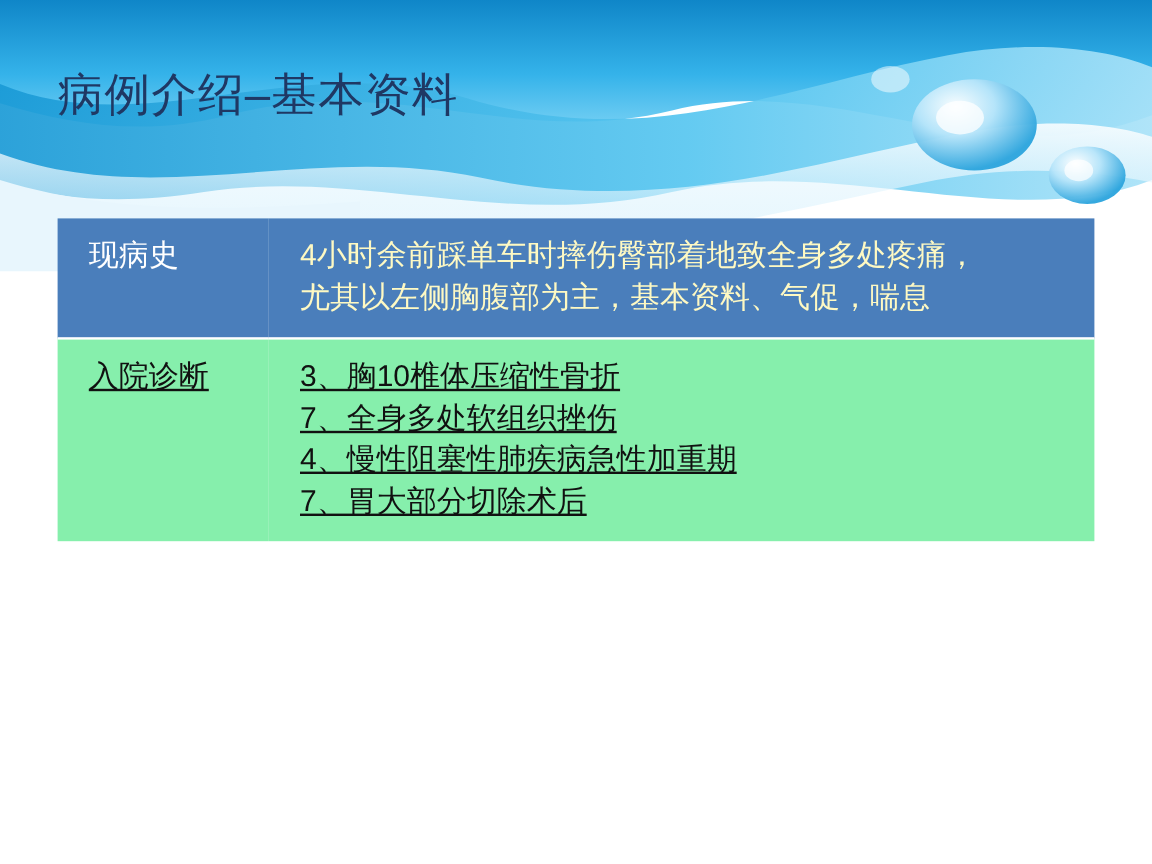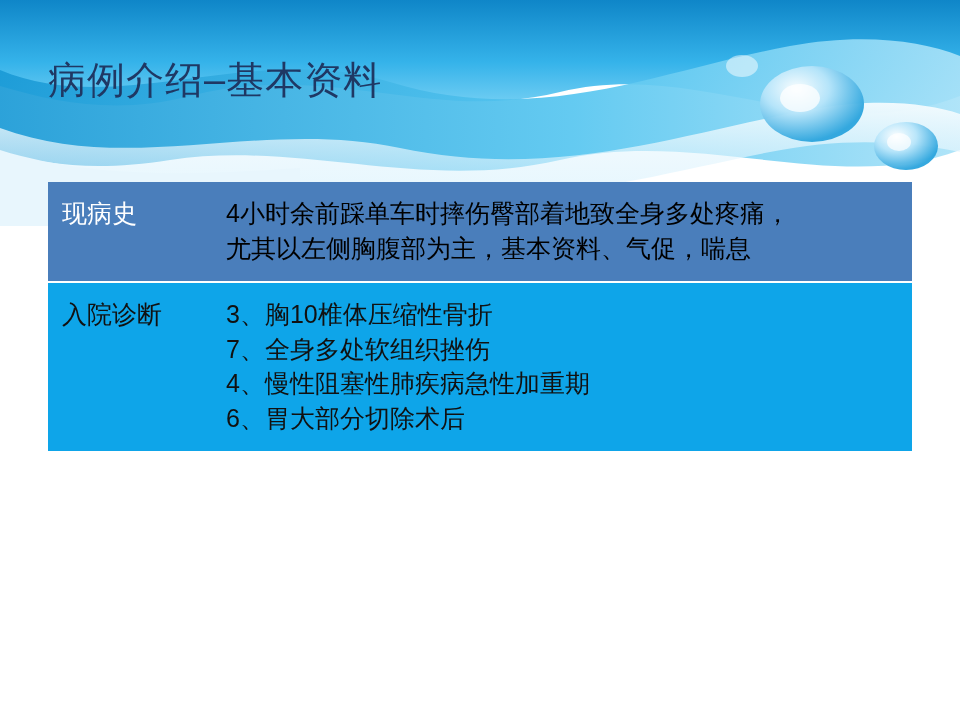--- a/index.html
+++ b/index.html
@@ -52,40 +52,41 @@
     position: absolute;
     left: 48px;
     top: 182px;
     width: 864px;
     border-collapse: collapse;
     table-layout: fixed;
     z-index: 6;
   }
   .case-table td {
     vertical-align: top;
-    padding: 14px 14px 16px 14px;
+    padding: 14px 14px 16px 26px;
     font-size: 25px;
     line-height: 1.38;
     color: #111111;
   }
   .case-table td.label {
     width: 136px;
   }
   .row-1 td {
     background: #4a7ebb;
-    color: #000000;
+    color: #fef9c3;
     border-bottom: 2px solid #ffffff;
   }
   .row-1 td.label { color: #ffffff; }
   .row-2 td {
     background: #eceff4;
     border-bottom: 2px solid #ffffff;
   }
   .row-3 td {
-    background: #0ea5e9;
+    background: #86efac;
+    text-decoration: underline;
   }
   .cell-line {
     display: block;
     white-space: pre-wrap;
   }
 </style>
 </head>
 <body>
 
 <div class="slide">
@@ -140,19 +141,19 @@
           <span class="cell-line">4小时余前踩单车时摔伤臀部着地致全身多处疼痛，</span>
           <span class="cell-line">尤其以左侧胸腹部为主，基本资料、气促，喘息</span>
         </td>
       </tr>
       <tr class="row-3">
         <td class="label">入院诊断</td>
         <td class="content">
           <span class="cell-line">3、胸10椎体压缩性骨折</span>
           <span class="cell-line">7、全身多处软组织挫伤</span>
           <span class="cell-line">4、慢性阻塞性肺疾病急性加重期</span>
-          <span class="cell-line">6、胃大部分切除术后</span>
+          <span class="cell-line">7、胃大部分切除术后</span>
         </td>
       </tr>
     </tbody>
   </table>
 
 </div>
 
 </body></html>

